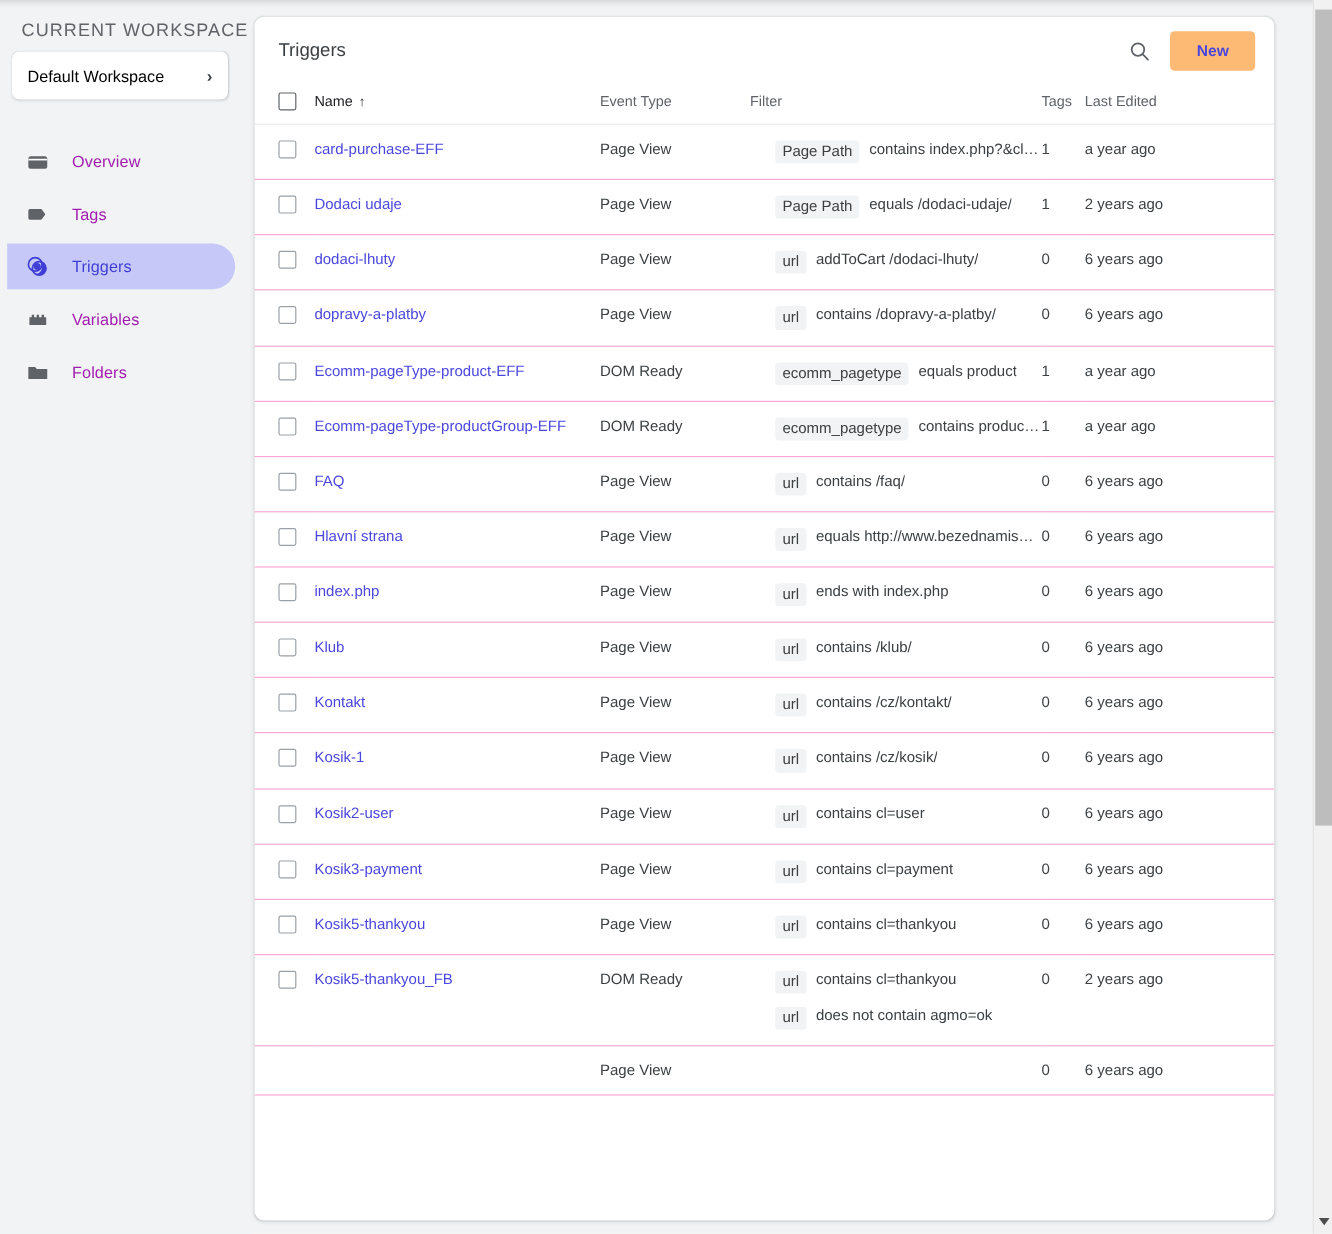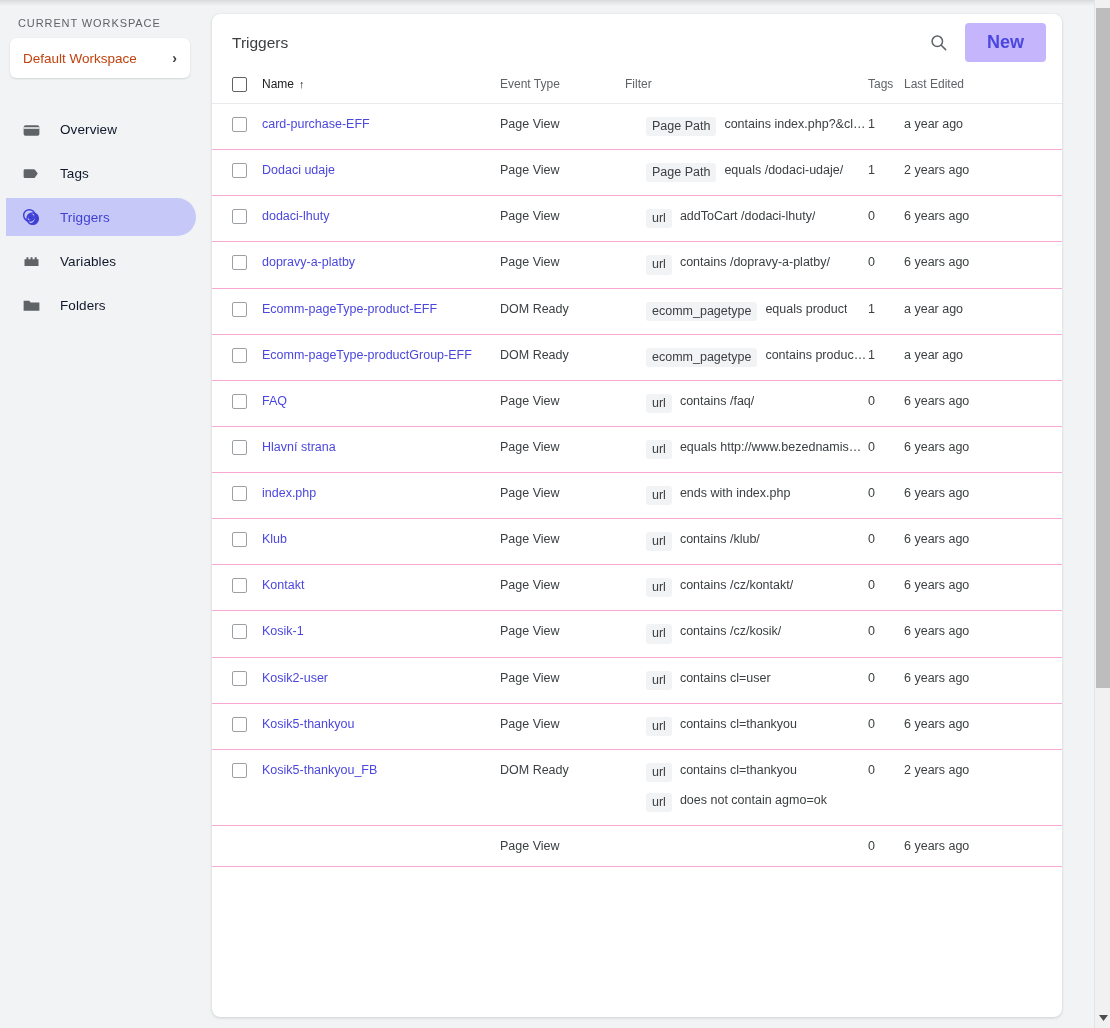--- a/index.html
+++ b/index.html
@@ -15,50 +15,50 @@
     background: linear-gradient(to bottom, #d9dadc 0%, #e6e7e9 45%, #f1f3f4 100%);
   }
 
   
   #sidebar {
     position: absolute; top: 6px; left: 0; width: 210px; height: 1022px;
     background: #f1f3f4;
   }
   .ws-label {
     margin: 11px 0 0 18px;
-    font-size: 11px; letter-spacing: 0.9px; color: #5f6368;
+    font-size: 15px; letter-spacing: 0.9px; color: #5f6368;
     font-weight: 400;
   }
   .ws-card {
     margin: 9px 20px 0 10px;
     height: 40px; background: #ffffff; border-radius: 6px;
     display: flex; align-items: center; justify-content: space-between;
     padding: 0 13px 0 13px;
     box-shadow: 0 1px 2px rgba(60,64,67,0.14), 0 0 1px rgba(60,64,67,0.10);
     cursor: pointer;
   }
-  .ws-card-name { font-size: 13.5px; color: #c2410c; font-weight: 500; }
+  .ws-card-name { font-size: 13.5px; color: #000000; font-weight: 500; }
   .ws-card-arrow { font-size: 14px; color: #3c4043; font-weight: 600; line-height: 1; }
 
   #nav { margin-top: 32px; }
   .nav-item {
     display: flex; align-items: center;
     height: 38px; margin: 0 14px 6px 6px;
     padding-left: 14px;
     border-radius: 0 19px 19px 0;
     cursor: pointer;
   }
   .nav-item.active { background: #c6c9f7; }
   .nav-ico {
     width: 22px; height: 22px; margin-right: 18px;
     display: flex; align-items: center; justify-content: center;
     flex: 0 0 22px;
   }
   .nav-ico svg { display: block; }
-  .nav-label { font-size: 13.5px; color: #0f172a; letter-spacing: .1px; }
+  .nav-label { font-size: 13.5px; color: #a21caf; letter-spacing: .1px; }
   .nav-item.active .nav-label { color: #3f3fd6; }
 
   
   #card {
     position: absolute; left: 212px; top: 14px;
     width: 850px; height: 1003px;
     background: #ffffff; border-radius: 8px;
     box-shadow: 0 1px 3px rgba(60,64,67,0.18), 0 0 1px rgba(60,64,67,0.12);
     overflow: hidden;
   }
@@ -66,22 +66,22 @@
     height: 57px; display: flex; align-items: center;
     padding: 0 16px 0 20px;
   }
   #card-title { font-size: 15.5px; color: #3c4043; flex: 1; }
   #search-btn {
     width: 38px; height: 38px; border-radius: 50%;
     display: flex; align-items: center; justify-content: center;
     cursor: pointer; margin-right: 7px;
   }
   #new-btn {
-    background: #c4b5fd; color: #4b47de;
-    font-size: 18px; font-weight: 600;
+    background: #fdba74; color: #4b47de;
+    font-size: 13px; font-weight: 600;
     border: none; border-radius: 4px;
     padding: 9px 22px; cursor: pointer;
     font-family: "Liberation Sans", sans-serif;
   }
 
   
   table { width: 100%; border-collapse: collapse; table-layout: fixed; }
   th, td { text-align: left; vertical-align: top; font-weight: 400; }
   thead th {
     font-size: 12px; color: #5f6368;
@@ -422,20 +422,35 @@
               <span class="filt-cond">contains cl=user</span>
             </div>
           </td>
           <td class="c-tags">0</td>
           <td class="c-edit">6 years ago</td>
         </tr>
         <tr>
           <td class="c-chk">
             <span class="chkbox"></span>
           </td>
+          <td class="c-name"><a class="t-name">Kosik3-payment</a></td>
+          <td class="c-event">Page View</td>
+          <td class="c-filter">
+            <div class="filt-line">
+              <span class="chip">url</span>
+              <span class="filt-cond">contains cl=payment</span>
+            </div>
+          </td>
+          <td class="c-tags">0</td>
+          <td class="c-edit">6 years ago</td>
+        </tr>
+        <tr>
+          <td class="c-chk">
+            <span class="chkbox"></span>
+          </td>
           <td class="c-name"><a class="t-name">Kosik5-thankyou</a></td>
           <td class="c-event">Page View</td>
           <td class="c-filter">
             <div class="filt-line">
               <span class="chip">url</span>
               <span class="filt-cond">contains cl=thankyou</span>
             </div>
           </td>
           <td class="c-tags">0</td>
           <td class="c-edit">6 years ago</td>

